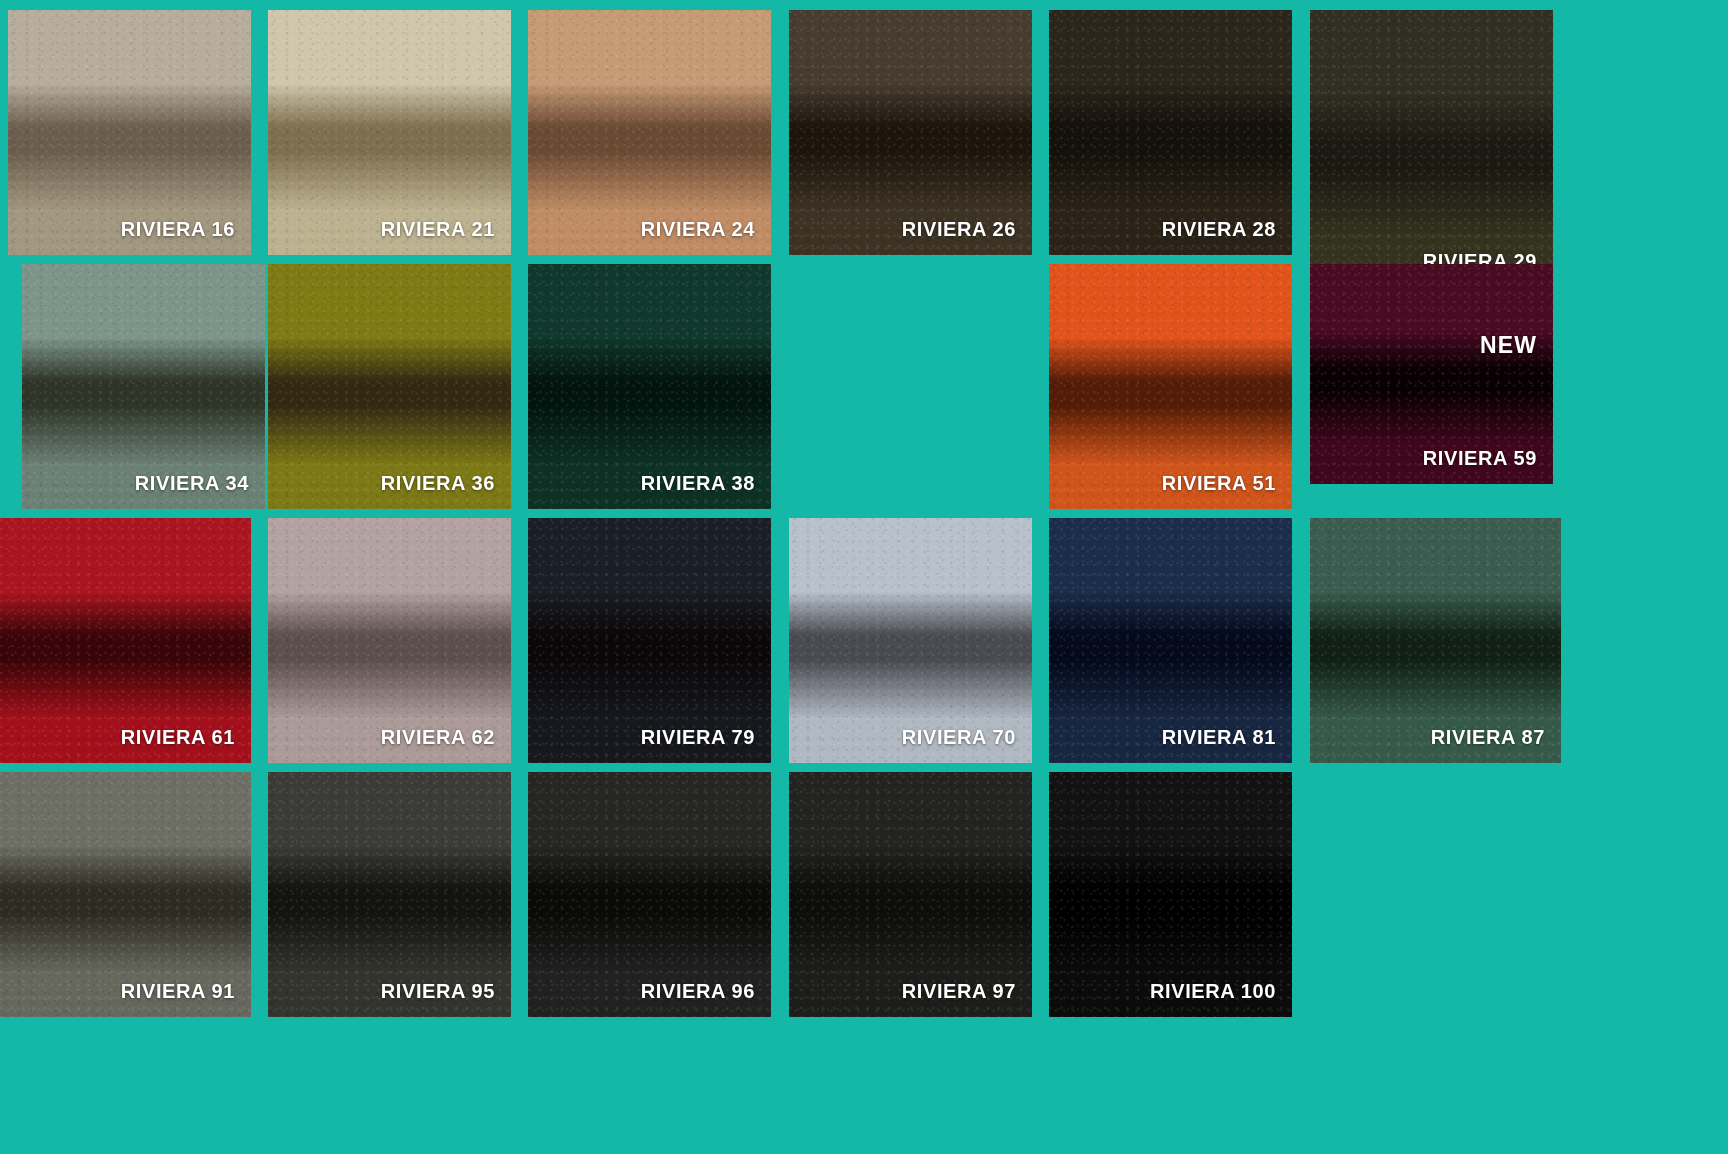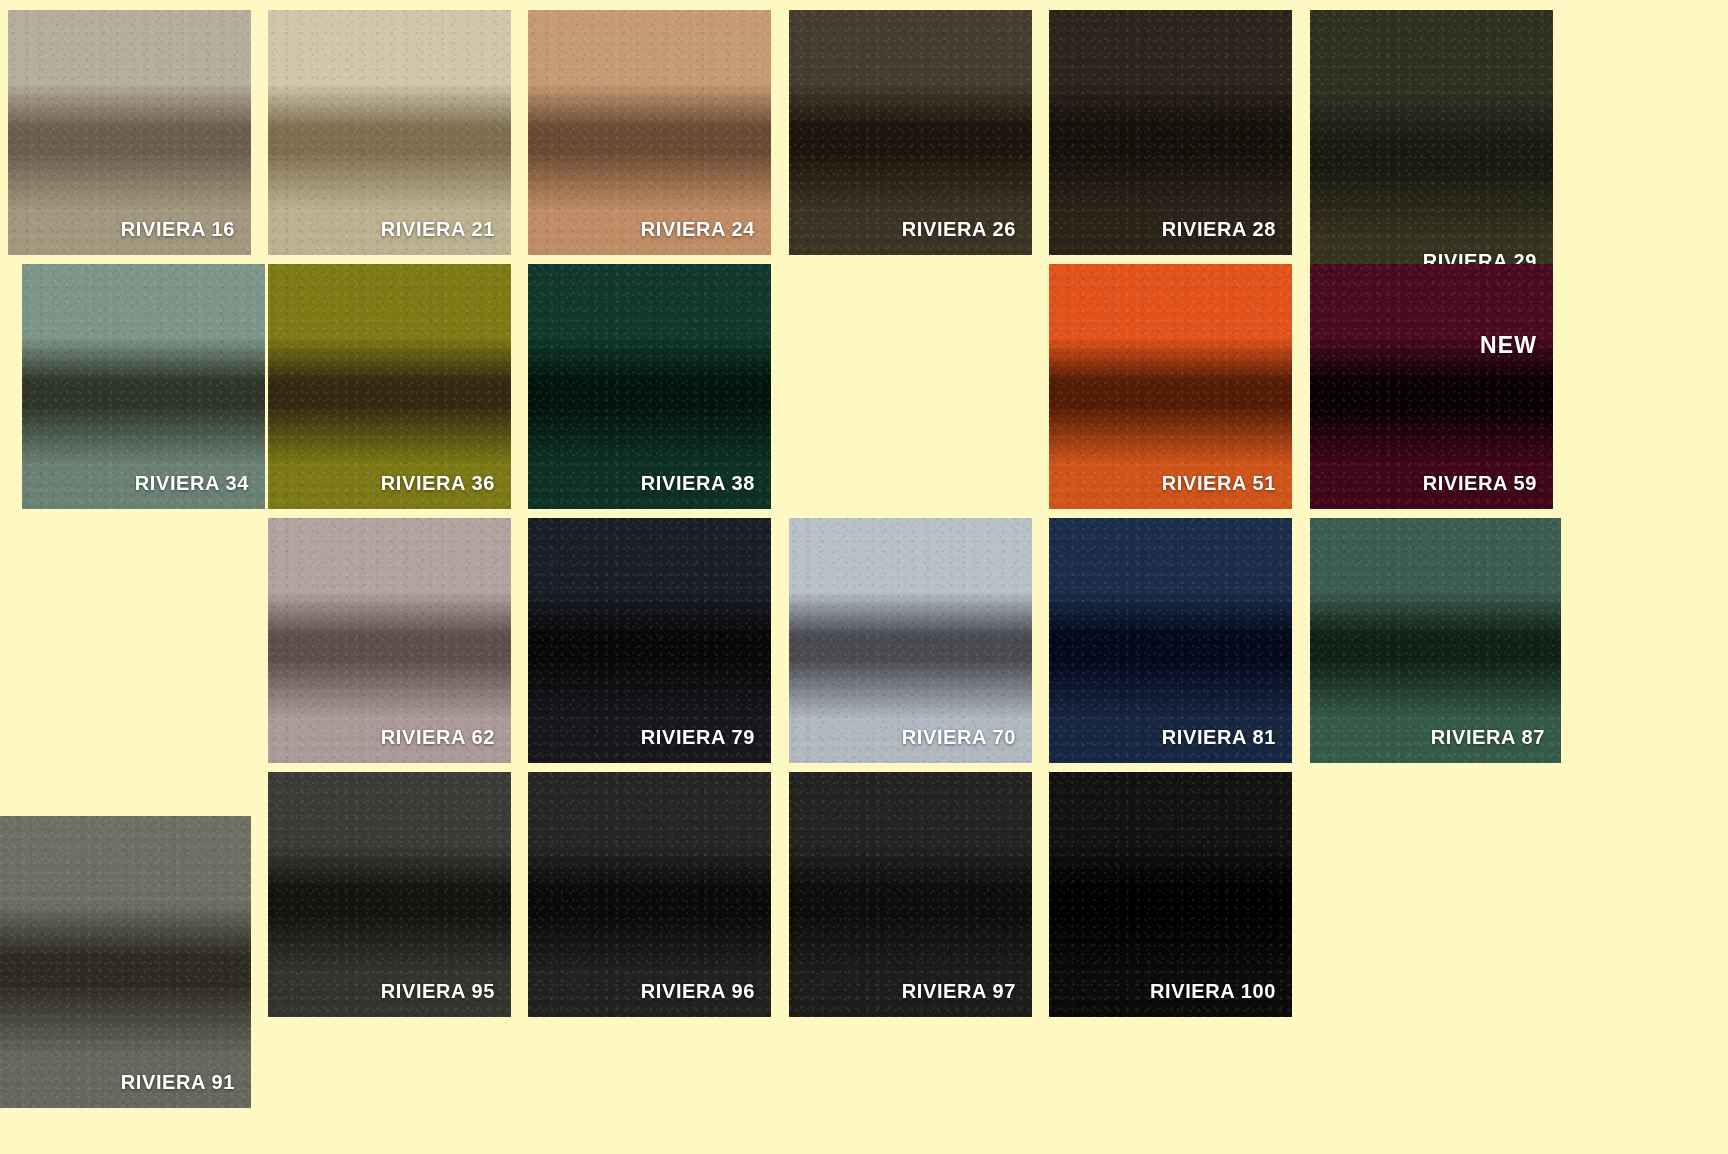--- a/index.html
+++ b/index.html
@@ -58,21 +58,21 @@
     color: #ffffff;
     font-size: 23px;
     font-weight: bold;
     letter-spacing: 1.1px;
     text-shadow: 0 1px 3px rgba(0,0,0,.5);
   }
 </style>
 </head>
 <body>
 
-<div id="swatch-grid" style="background: #fef9c3;">
+<div id="swatch-grid" style="background: #14b8a6;">
     <div class="swatch-card" style="left: 8px; top: 10px; width: 243px; height: 245px;">
       <div class="swatch-surface" style="background: linear-gradient(rgb(182, 173, 156) 0%, rgb(182, 173, 156) 30%, rgb(108, 94, 78) 48%, rgb(108, 94, 78) 58%, rgb(162, 151, 127) 82%, rgb(162, 151, 127) 100%);"></div>
       <div class="swatch-grain"></div>
       <div class="swatch-label" style="color: rgb(255, 255, 255);">RIVIERA 16</div>
     </div>
     <div class="swatch-card" style="left: 268px; top: 10px; width: 243px; height: 245px;">
       <div class="swatch-surface" style="background: linear-gradient(rgb(207, 198, 172) 0%, rgb(207, 198, 172) 30%, rgb(126, 111, 80) 48%, rgb(126, 111, 80) 58%, rgb(189, 178, 144) 82%, rgb(189, 178, 144) 100%);"></div>
       <div class="swatch-grain"></div>
       <div class="swatch-label" style="color: rgb(255, 255, 255);">RIVIERA 21</div>
     </div>
@@ -109,25 +109,30 @@
     <div class="swatch-card" style="left: 528px; top: 264px; width: 243px; height: 245px;">
       <div class="swatch-surface" style="background: linear-gradient(rgb(16, 56, 44) 0%, rgb(16, 56, 44) 30%, rgb(2, 20, 14) 48%, rgb(2, 20, 14) 58%, rgb(13, 50, 37) 82%, rgb(13, 50, 37) 100%);"></div>
       <div class="swatch-grain"></div>
       <div class="swatch-label" style="color: rgb(255, 255, 255);">RIVIERA 38</div>
     </div>
     <div class="swatch-card" style="left: 1049px; top: 264px; width: 243px; height: 245px;">
       <div class="swatch-surface" style="background: linear-gradient(rgb(226, 83, 27) 0%, rgb(226, 83, 27) 30%, rgb(84, 28, 6) 48%, rgb(84, 28, 6) 58%, rgb(208, 85, 27) 82%, rgb(208, 85, 27) 100%);"></div>
       <div class="swatch-grain"></div>
       <div class="swatch-label" style="color: rgb(255, 255, 255);">RIVIERA 51</div>
     </div>
-    <div class="swatch-card" style="left: 1310px; top: 264px; width: 243px; height: 245px; padding-left: 28px;">
+    <div class="swatch-card" style="left: 1310px; top: 264px; width: 243px; height: 220px; padding-left: 28px;">
       <div class="swatch-surface" style="background: linear-gradient(rgb(74, 10, 34) 0%, rgb(74, 10, 34) 30%, rgb(9, 0, 3) 48%, rgb(9, 0, 3) 58%, rgb(64, 6, 28) 82%, rgb(64, 6, 28) 100%);"></div>
       <div class="swatch-grain"></div>
       <div class="swatch-new-badge">NEW</div>
       <div class="swatch-label" style="color: rgb(255, 255, 255);">RIVIERA 59</div>
+    </div>
+    <div class="swatch-card" style="left: 0px; top: 518px; width: 251px; height: 245px;">
+      <div class="swatch-surface" style="background: linear-gradient(rgb(171, 21, 32) 0%, rgb(171, 21, 32) 30%, rgb(58, 5, 8) 48%, rgb(58, 5, 8) 58%, rgb(163, 16, 27) 82%, rgb(163, 16, 27) 100%);"></div>
+      <div class="swatch-grain"></div>
+      <div class="swatch-label" style="color: rgb(255, 255, 255);">RIVIERA 61</div>
     </div>
     <div class="swatch-card" style="left: 268px; top: 518px; width: 243px; height: 245px;">
       <div class="swatch-surface" style="background: linear-gradient(rgb(179, 162, 160) 0%, rgb(179, 162, 160) 30%, rgb(93, 79, 76) 48%, rgb(93, 79, 76) 58%, rgb(171, 154, 152) 82%, rgb(171, 154, 152) 100%);"></div>
       <div class="swatch-grain"></div>
       <div class="swatch-label" style="color: rgb(255, 255, 255);">RIVIERA 62</div>
     </div>
     <div class="swatch-card" style="left: 528px; top: 518px; width: 243px; height: 245px;">
       <div class="swatch-surface" style="background: linear-gradient(rgb(26, 30, 38) 0%, rgb(26, 30, 38) 30%, rgb(10, 7, 8) 48%, rgb(10, 7, 8) 58%, rgb(22, 24, 30) 82%, rgb(22, 24, 30) 100%);"></div>
       <div class="swatch-grain"></div>
       <div class="swatch-label" style="color: rgb(255, 255, 255);">RIVIERA 79</div>
@@ -140,21 +145,21 @@
     <div class="swatch-card" style="left: 1049px; top: 518px; width: 243px; height: 245px;">
       <div class="swatch-surface" style="background: linear-gradient(rgb(27, 45, 74) 0%, rgb(27, 45, 74) 30%, rgb(4, 9, 28) 48%, rgb(4, 9, 28) 58%, rgb(23, 38, 65) 82%, rgb(23, 38, 65) 100%);"></div>
       <div class="swatch-grain"></div>
       <div class="swatch-label" style="color: rgb(255, 255, 255);">RIVIERA 81</div>
     </div>
     <div class="swatch-card" style="left: 1310px; top: 518px; width: 251px; height: 245px;">
       <div class="swatch-surface" style="background: linear-gradient(rgb(59, 92, 80) 0%, rgb(59, 92, 80) 30%, rgb(16, 32, 20) 48%, rgb(16, 32, 20) 58%, rgb(54, 90, 74) 82%, rgb(54, 90, 74) 100%);"></div>
       <div class="swatch-grain"></div>
       <div class="swatch-label" style="color: rgb(255, 255, 255); padding-left: 42px;">RIVIERA 87</div>
     </div>
-    <div class="swatch-card" style="left: 0px; top: 772px; width: 251px; height: 292px; margin-top: 44px;">
+    <div class="swatch-card" style="left: 0px; top: 772px; width: 251px; height: 245px;">
       <div class="swatch-surface" style="background: linear-gradient(rgb(109, 111, 101) 0%, rgb(109, 111, 101) 30%, rgb(46, 43, 34) 48%, rgb(46, 43, 34) 58%, rgb(102, 104, 94) 82%, rgb(102, 104, 94) 100%);"></div>
       <div class="swatch-grain"></div>
       <div class="swatch-label" style="color: rgb(255, 255, 255);">RIVIERA 91</div>
     </div>
     <div class="swatch-card" style="left: 268px; top: 772px; width: 243px; height: 245px;">
       <div class="swatch-surface" style="background: linear-gradient(rgb(59, 59, 56) 0%, rgb(59, 59, 56) 30%, rgb(19, 19, 16) 48%, rgb(19, 19, 16) 58%, rgb(52, 52, 47) 82%, rgb(52, 52, 47) 100%);"></div>
       <div class="swatch-grain"></div>
       <div class="swatch-label" style="color: rgb(255, 255, 255);">RIVIERA 95</div>
     </div>
     <div class="swatch-card" style="left: 528px; top: 772px; width: 243px; height: 245px;">

